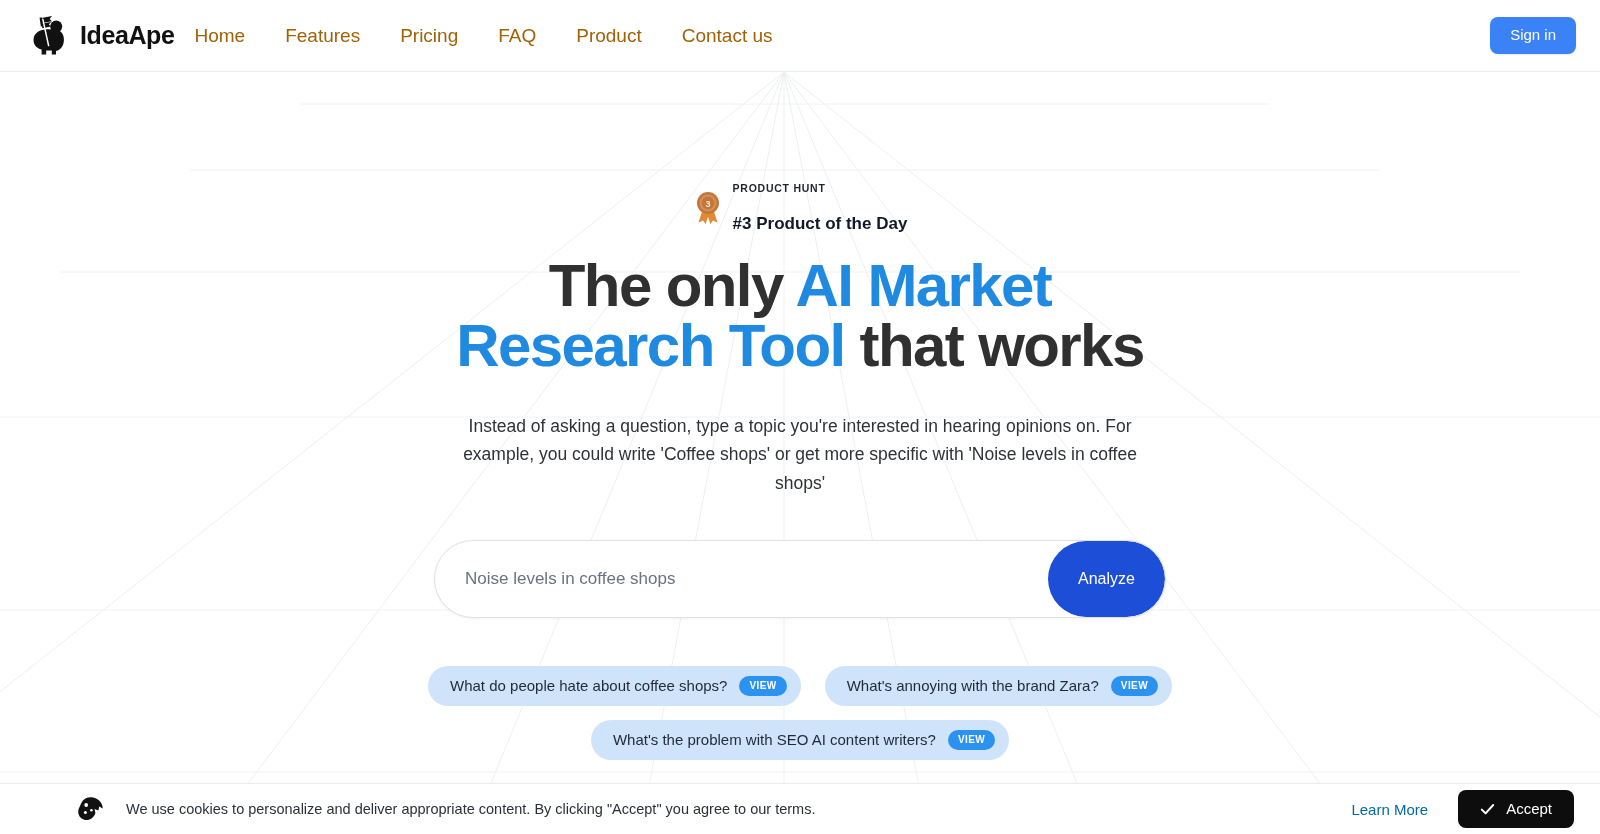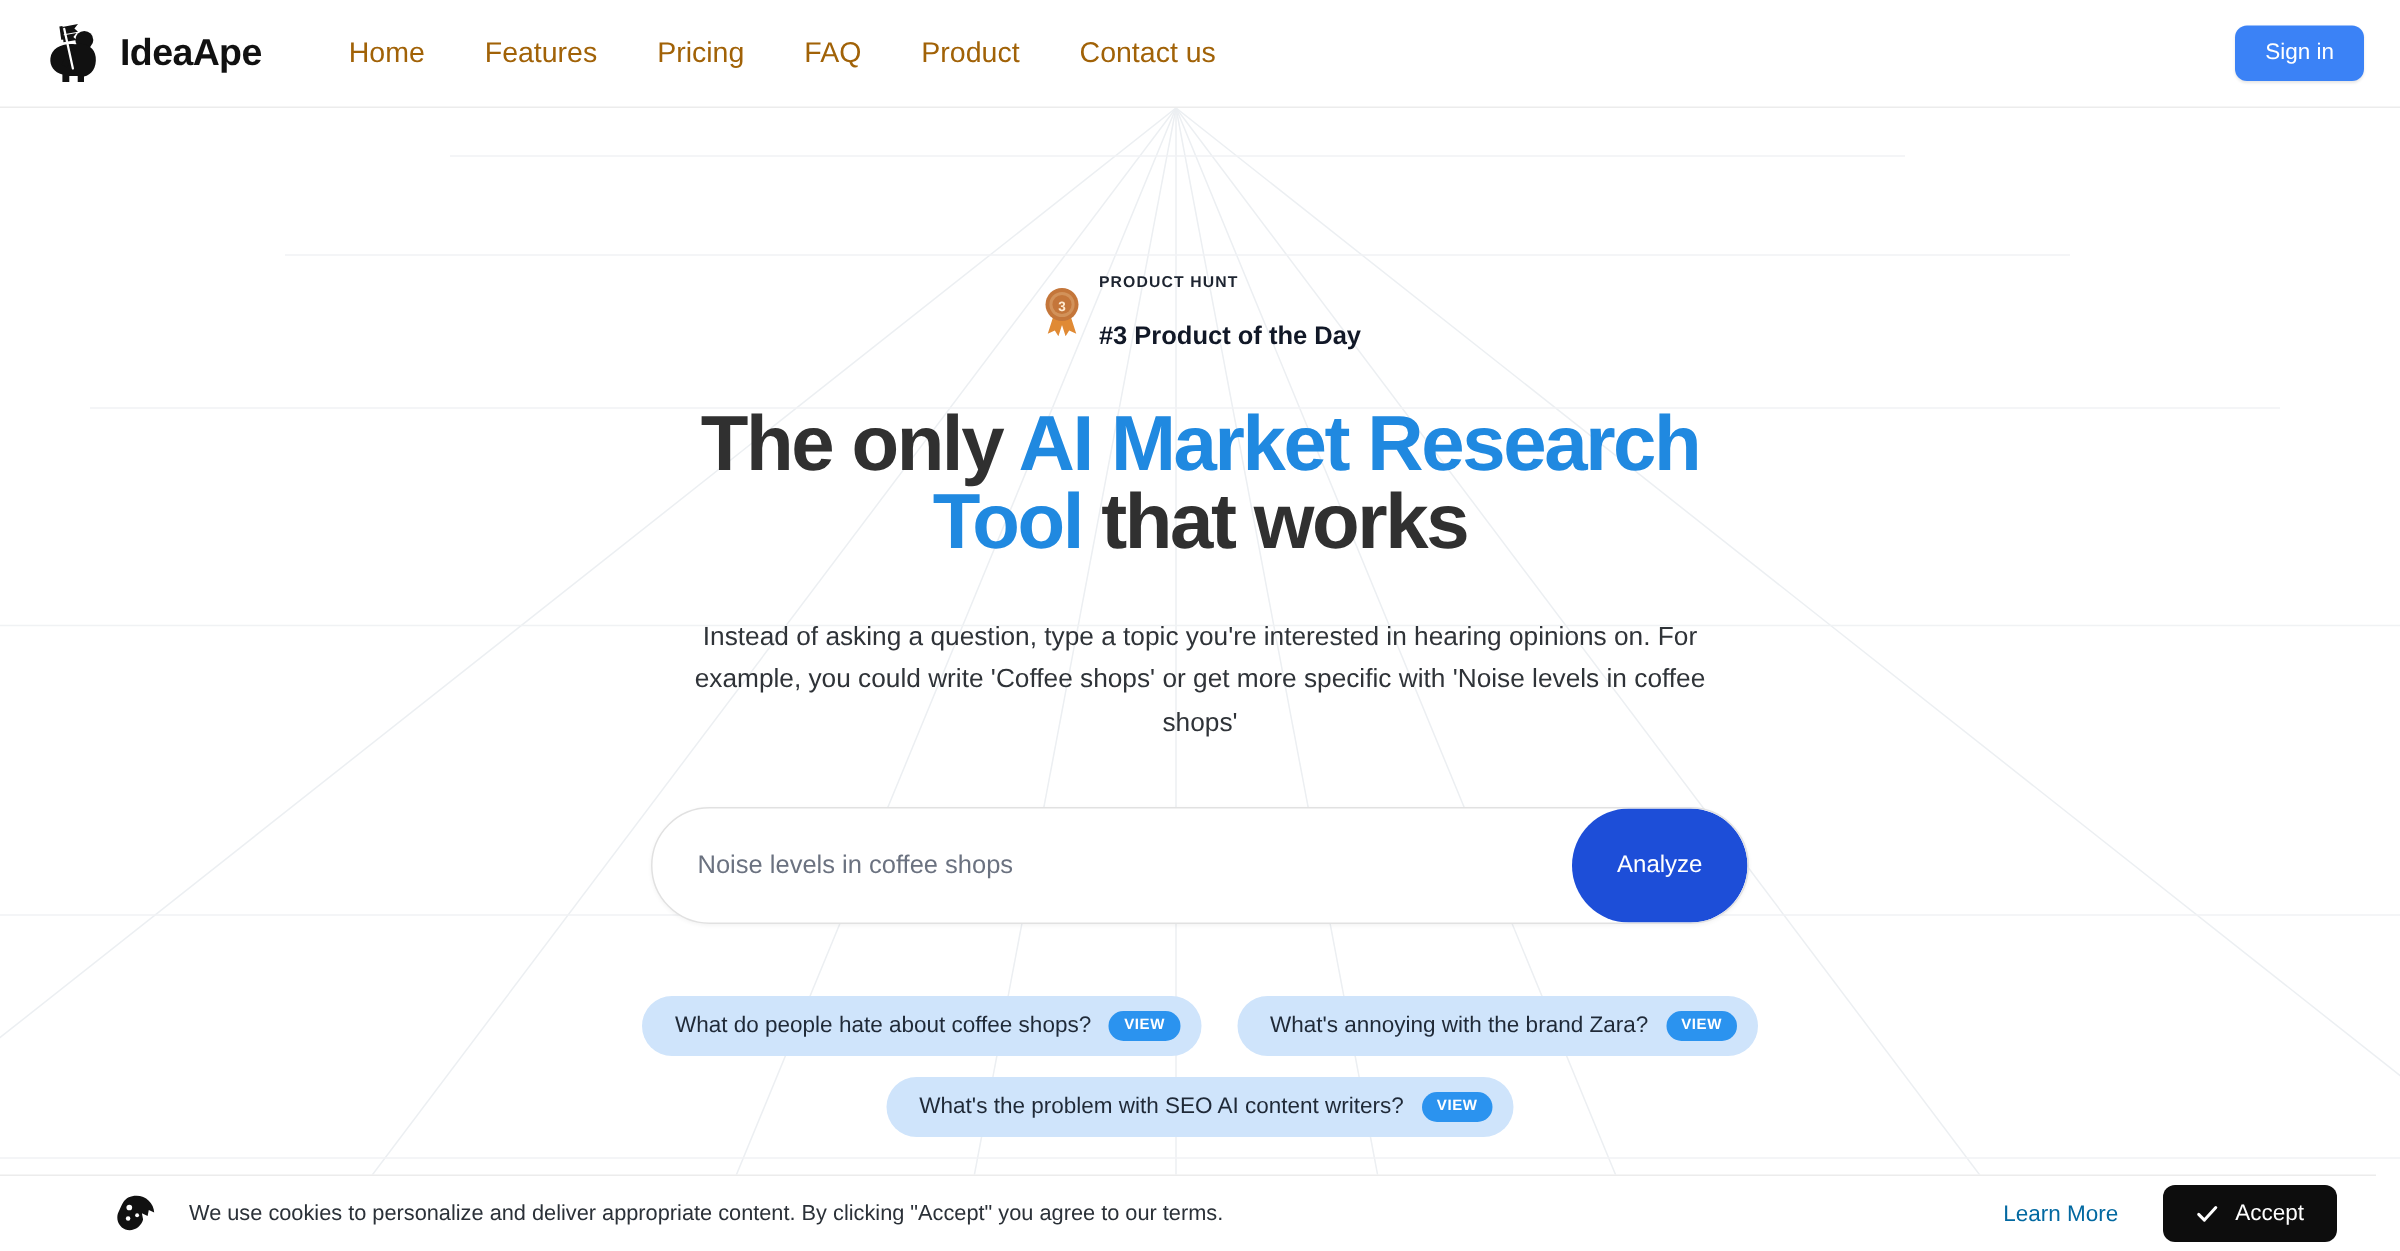--- a/index.html
+++ b/index.html
@@ -38,21 +38,20 @@
     background: #ffffff;
     border-bottom: 1px solid #ececec;
     display: flex;
     align-items: center;
     padding: 0 24px 0 28px;
   }
   .brand {
     display: flex;
     align-items: center;
     gap: 8px;
-    margin-right: 38px;
     text-decoration: none;
   }
   .brand-mark { width: 44px; height: 42px; display: block; flex: none; }
   .brand-name {
     font-size: 25px;
     font-weight: bold;
     color: #111111;
     letter-spacing: -0.4px;
     line-height: 1;
   }
@@ -109,28 +108,28 @@
     text-transform: uppercase;
   }
   .ph-title {
     font-size: 17px;
     font-weight: bold;
     color: #111827;
     margin-top: 20px;
   }
 
   h1.headline {
-    font-size: 52px;
+    font-size: 60px;
     line-height: 1.0;
     font-weight: bold;
     letter-spacing: -1.6px;
     color: #303030;
     text-align: center;
     max-width: 760px;
-    margin-top: 20px;
+    margin-top: 6px;
   }
   h1.headline .accent { color: #2089e0; }
 
   .subhead {
     margin-top: 36px;
     font-size: 17.5px;
     line-height: 1.65;
     color: #2f3338;
     text-align: center;
     max-width: 726px;
@@ -208,21 +207,21 @@
     font-weight: bold;
     letter-spacing: 0.4px;
     border-radius: 11px;
     padding: 4px 10px;
     line-height: 1.2;
   }
 
   
   .cookie-bar {
     position: absolute;
-    left: 0; right: 16px; bottom: 0;
+    left: 0; right: 0; bottom: 0;
     height: 51px;
     background: #ffffff;
     border-top: 1px solid #ececec;
     display: flex;
     align-items: center;
     padding: 0 26px 0 78px;
     z-index: 30;
   }
   .cookie-icon { width: 26px; height: 26px; flex: none; margin-right: 22px; display: block; }
   .cookie-text {

